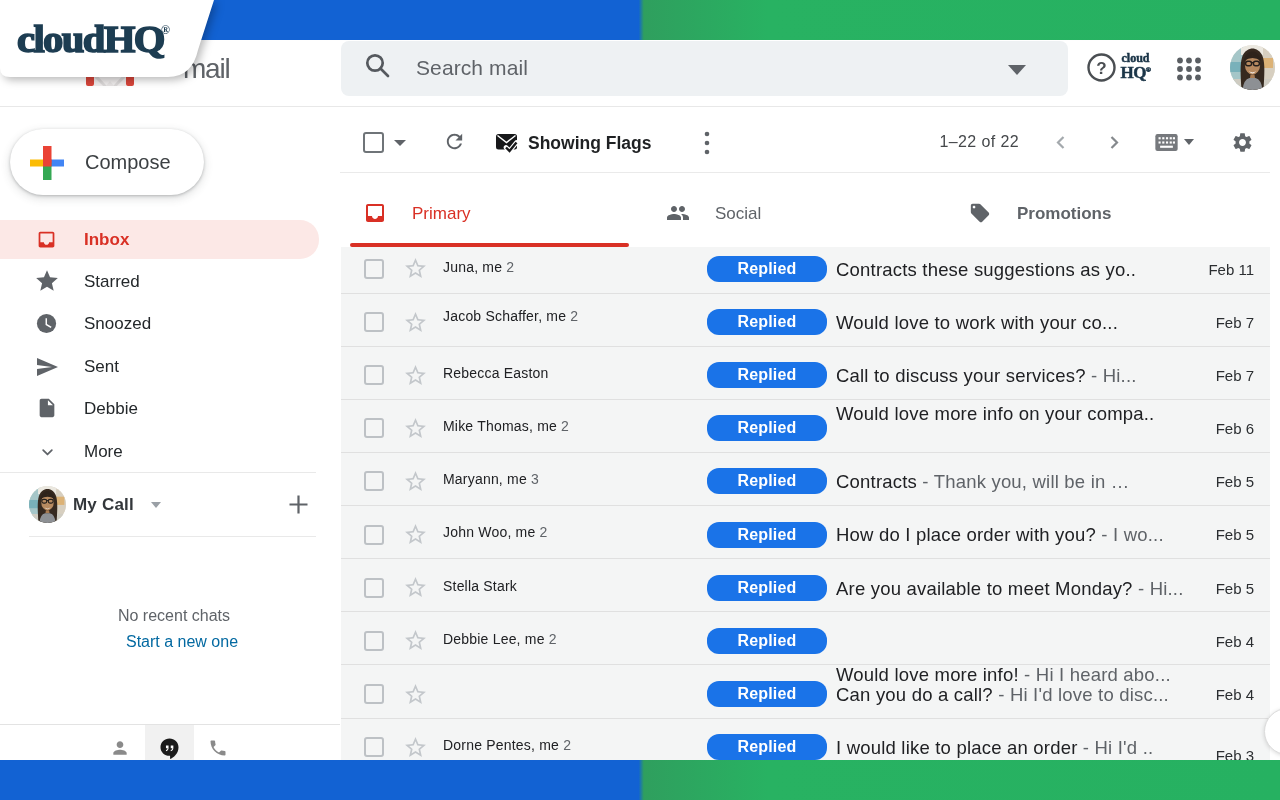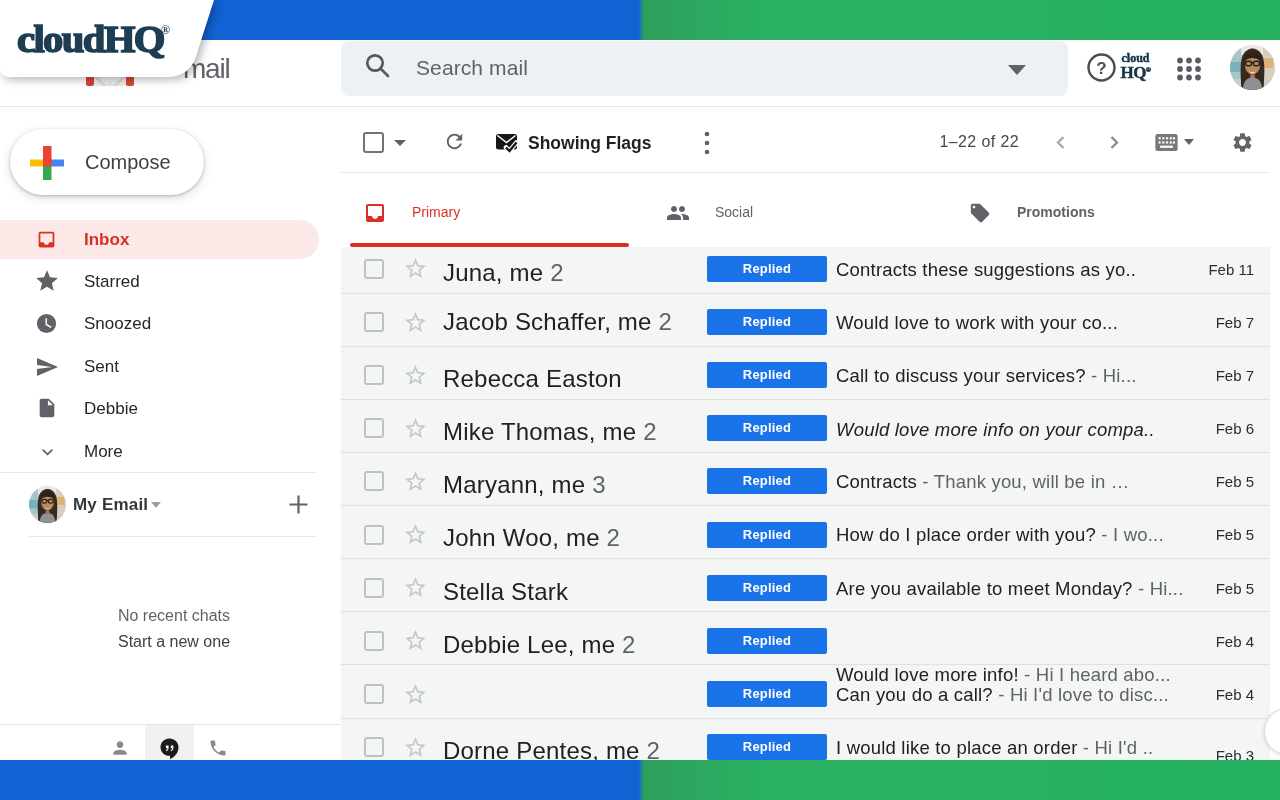--- a/index.html
+++ b/index.html
@@ -25,30 +25,30 @@
      box-shadow:0 1px 3px rgba(60,64,67,.3), 0 3px 8px 1px rgba(60,64,67,.15); }
   #composetxt { left:85px; top:129px; height:66px; line-height:66px; font-size:20px; font-weight:500; color:#3c4043; letter-spacing:0; }
   .navtxt { font-size:17px; color:#24282b; letter-spacing:0; }
   #inboxpill { left:0; top:220px; width:319px; height:39px; background:#fce8e6; border-radius:0 19px 19px 0; }
   
   #toolsep { left:340px; top:172px; width:940px; height:1px; background:#eaeaea; }
   .cb { width:21px; height:21px; border:2.2px solid #6f7478; border-radius:3px; }
   #sflags { left:528px; top:133px; font-size:17.5px; font-weight:bold; color:#1f2123; letter-spacing:0; }
   #count { left:880px; top:133px; width:139px; text-align:right; font-size:16px; color:#45484b; letter-spacing:.4px; }
   
-  .tabtxt { font-size:14px; font-weight:500; letter-spacing:0; }
+  .tabtxt { font-size:17px; font-weight:500; letter-spacing:0; }
   #underline { left:350px; top:243px; width:279px; height:4px; background:#d93025; border-radius:2px; }
   
   #rows { left:341px; top:247px; width:929px; height:513px; background:#f4f5f5; overflow:hidden; }
   .row { position:absolute; left:0; width:929px; border-bottom:1px solid #e0e0e0; }
   .row .cbx { position:absolute; left:23px; width:20px; height:20px; border:2px solid #bdc1c5; border-radius:3px; }
-  .sender { position:absolute; left:102px; font-size:24px; color:#202124; letter-spacing:.2px; white-space:nowrap; }
+  .sender { position:absolute; left:102px; font-size:14px; color:#202124; letter-spacing:.2px; white-space:nowrap; }
   .sender span { color:#5f6368; }
-  .pill { position:absolute; left:366px; width:120px; height:26px; border-radius:2px; background:#1a73e8;
-     color:#fff; font-size:13px; font-weight:bold; text-align:center; line-height:26px; letter-spacing:.2px; }
+  .pill { position:absolute; left:366px; width:120px; height:26px; border-radius:12px; background:#1a73e8;
+     color:#fff; font-size:16px; font-weight:bold; text-align:center; line-height:26px; letter-spacing:.2px; }
   .subj { position:absolute; left:495px; width:420px; font-size:18.5px; color:#202124; letter-spacing:.2px; white-space:nowrap; overflow:hidden; }
   .subj span { color:#5f6368; }
   .date { position:absolute; right:16px; font-size:15px; font-weight:500; color:#2b2e31; letter-spacing:0; }
   #scrollstrip { left:1270px; top:107px; width:10px; height:653px; background:#fff; }
   #chatbubble { left:1264px; top:708px; width:47px; height:47px; border-radius:50%; background:#fff; border:1px solid #dcdcdc; box-shadow:0 1px 4px rgba(0,0,0,.15); }
   .sep { background:#e9e9e9; height:1px; }
 </style>
 </head>
 <body>
 
@@ -193,29 +193,29 @@
     <path d="M14 16 C15 8.5 19 6.5 22.5 6.5 C26 6.5 30 8.5 31 16 L31 13.5 Q22.5 8 14 13.5 Z" fill="#2e231b"></path>
     <path d="M14.2 13.2 Q22.5 7.5 30.8 13.2 L30.8 15.5 Q22.5 10.5 14.2 15.5 Z" fill="#2e231b"></path>
     <rect x="15.6" y="16.2" width="6" height="4.6" rx="2.2" fill="none" stroke="#25201c" stroke-width="1.4"></rect>
     <rect x="23.4" y="16.2" width="6" height="4.6" rx="2.2" fill="none" stroke="#25201c" stroke-width="1.4"></rect>
     <line x1="21.6" y1="17.6" x2="23.4" y2="17.6" stroke="#25201c" stroke-width="1.2"></line>
     <path d="M18.6 25.6 Q22.5 29.6 26.4 25.6 Q22.5 31.2 18.6 25.6 Z" fill="#fdfdfd"></path>
     <path d="M20.5 29.5 L24.5 29.5 L25 33 L20 33 Z" fill="#a87b52"></path>
     <path d="M12.5 45 Q13.5 34.5 19.5 33 L25.5 33 Q31.5 34.5 32.5 45 Z" fill="#8d9094"></path>
   </g>
 </svg>
-<div class="abs" style="left:73px;top:495px;font-size:17px;font-weight:bold;color:#33373b;letter-spacing:.2px;">My Email</div>
+<div class="abs" style="left:73px;top:495px;font-size:17px;font-weight:bold;color:#33373b;letter-spacing:.2px;">My Call</div>
 <div class="abs" style="left:151px;top:502px;width:0;height:0;border-left:5.5px solid transparent;border-right:5.5px solid transparent;border-top:6px solid #9aa0a6;"></div>
 <svg class="abs" style="left:288px;top:494px;" width="21" height="21" viewBox="0 0 21 21">
   <path d="M10.5 1.5 V19.5 M1.5 10.5 H19.5" stroke="#5f6368" stroke-width="2.2" fill="none"></path>
 </svg>
 <div class="abs sep" style="left:29px;top:536px;width:287px;"></div>
 
 <div class="abs" style="left:0;top:607px;width:348px;text-align:center;font-size:16px;color:#5f6368;">No recent chats</div>
-<div class="abs" style="left:0;top:633px;width:348px;text-align:center;font-size:16px;color:#404040;">Start a new one</div>
+<div class="abs" style="left:8px;top:633px;width:348px;text-align:center;font-size:16px;color:#0369a1;">Start a new one</div>
 
 <div class="abs sep" style="left:0;top:724px;width:340px;background:#e3e3e3;"></div>
 <div class="abs" style="left:145px;top:725px;width:49px;height:35px;background:#f1f1f1;"></div>
 <svg class="abs" style="left:110px;top:738px;" width="20" height="20" viewBox="0 0 24 24" fill="#8a8a8a">
   <path d="M12 12c2.21 0 4-1.79 4-4s-1.79-4-4-4-4 1.79-4 4 1.79 4 4 4zm0 2c-2.67 0-8 1.34-8 4v2h16v-2c0-2.66-5.33-4-8-4z"></path>
 </svg>
 <svg class="abs" style="left:158px;top:736px;" width="23" height="24" viewBox="0 0 24 24">
   <path d="M12 2C6.8 2 2.6 6 2.6 11.1c0 5 4.2 9.1 9.4 9.1h.6v3.3c3.5-1.7 8.8-5.6 8.8-12.4C21.4 6 17.2 2 12 2z" fill="#1b1b1b"></path>
   <path d="M11 9.5H8.3v2.8h1.6c0 1-.5 1.7-1.6 1.9v1.3c2 -.3 2.7-1.8 2.7-3.4zm5 0h-2.7v2.8h1.6c0 1-.5 1.7-1.6 1.9v1.3c2-.3 2.7-1.8 2.7-3.4z" fill="#fff"></path>
 </svg>
@@ -316,21 +316,21 @@
   <div class="subj" style="top:18.4px;">Call to discuss your services?<span> - Hi...</span></div>
   <div class="date" style="top:20.4px;">Feb 7</div>
 </div>
 <div class="row" style="top:152.8px;height:53.1px;">
   <div class="cbx" style="top:18.6px;"></div>
   <div style="position:absolute;left:62px;top:16.1px;"><svg width="25" height="25" viewBox="0 0 24 24" fill="#c3c7cb">
           <path d="M22 9.24l-7.19-.62L12 2 9.19 8.63 2 9.24l5.46 4.73L5.82 21 12 17.27 18.18 21l-1.63-7.03L22 9.24zM12 15.4l-3.76 2.27 1-4.28-3.32-2.88 4.38-.38L12 6.1l1.71 4.04 4.38.38-3.32 2.88 1 4.28L12 15.4z"></path>
         </svg></div>
   <div class="sender" style="top:18.4px;">Mike Thomas, me <span>2</span></div>
   <div class="pill" style="top:15.6px;">Replied</div>
-  <div class="subj" style="top:19px;font-style:italic;">Would love more info on your compa..</div>
+  <div class="subj" style="top:3px;">Would love more info on your compa..</div>
   <div class="date" style="top:20.4px;">Feb 6</div>
 </div>
 <div class="row" style="top:205.9px;height:53.1px;">
   <div class="cbx" style="top:18.6px;"></div>
   <div style="position:absolute;left:62px;top:16.1px;"><svg width="25" height="25" viewBox="0 0 24 24" fill="#c3c7cb">
           <path d="M22 9.24l-7.19-.62L12 2 9.19 8.63 2 9.24l5.46 4.73L5.82 21 12 17.27 18.18 21l-1.63-7.03L22 9.24zM12 15.4l-3.76 2.27 1-4.28-3.32-2.88 4.38-.38L12 6.1l1.71 4.04 4.38.38-3.32 2.88 1 4.28L12 15.4z"></path>
         </svg></div>
   <div class="sender" style="top:18.4px;">Maryann, me <span>3</span></div>
   <div class="pill" style="top:15.6px;">Replied</div>
   <div class="subj" style="top:18.4px;">Contracts<span> - Thank you, will be in …</span></div>

